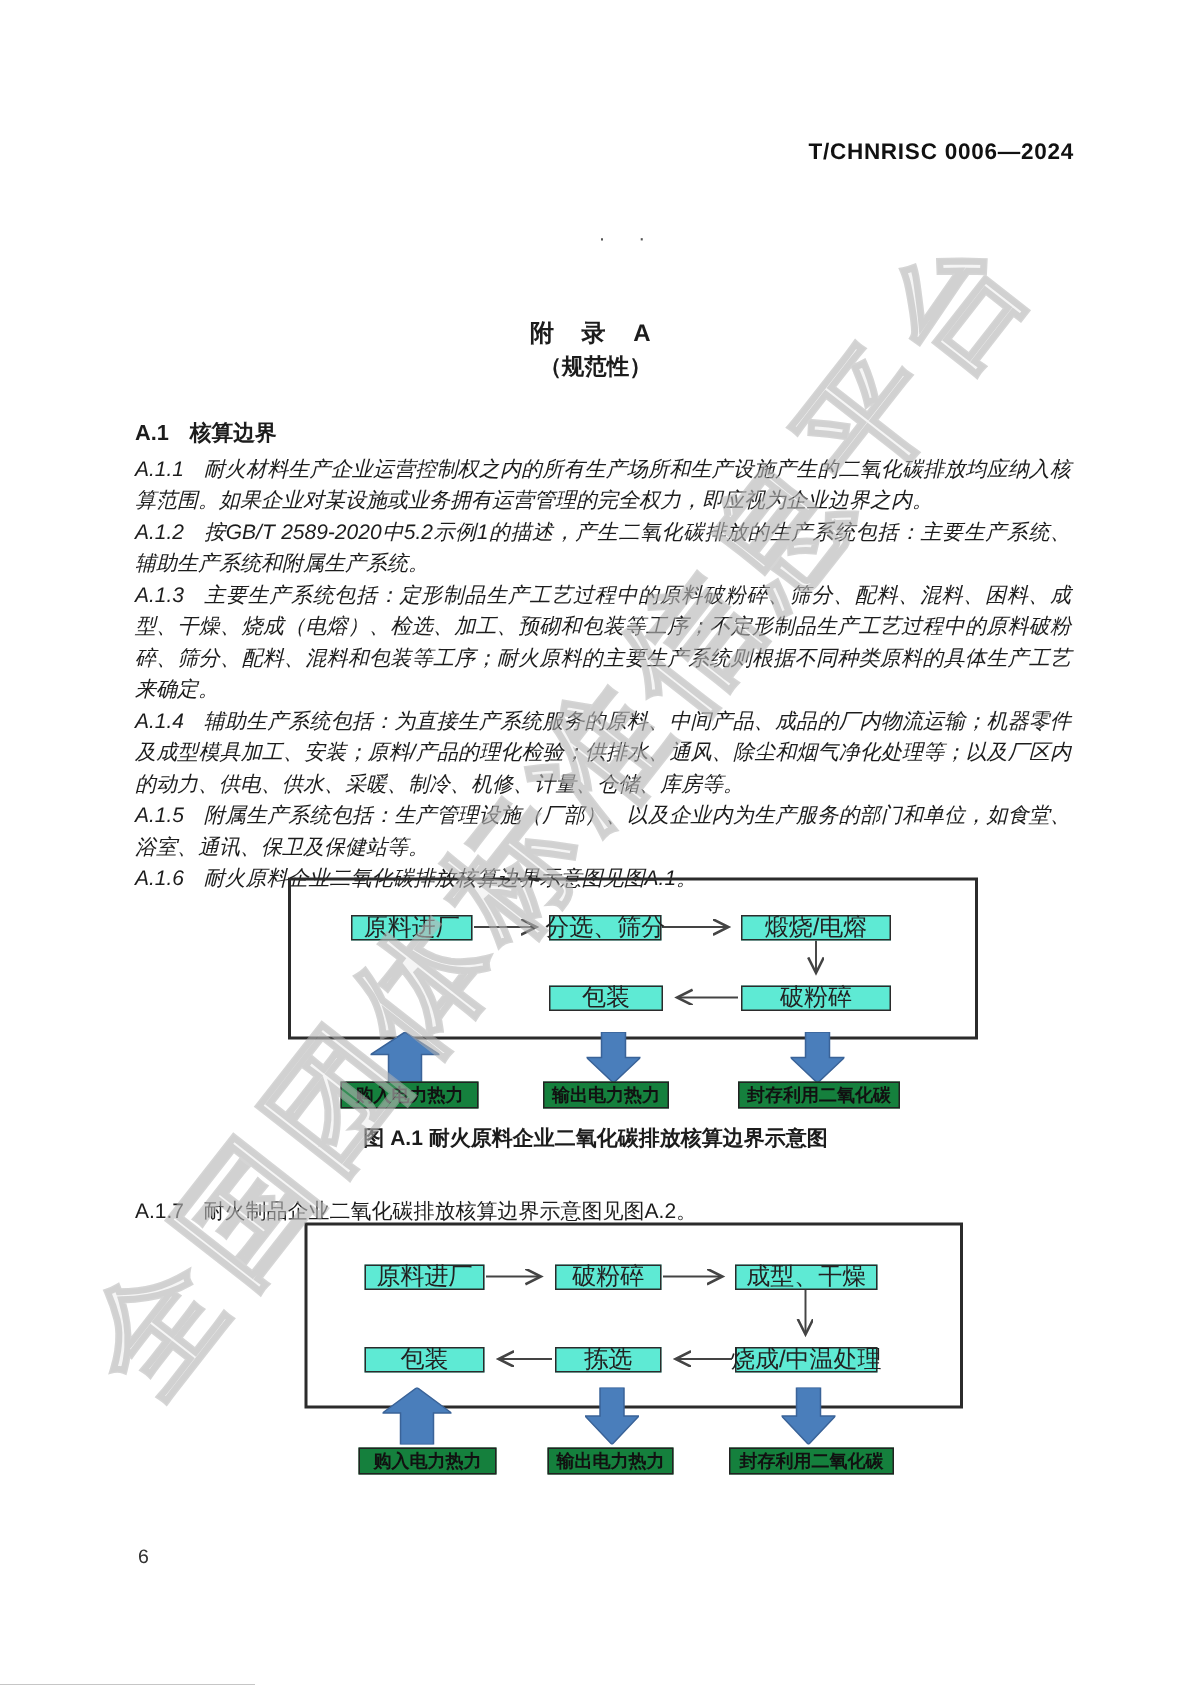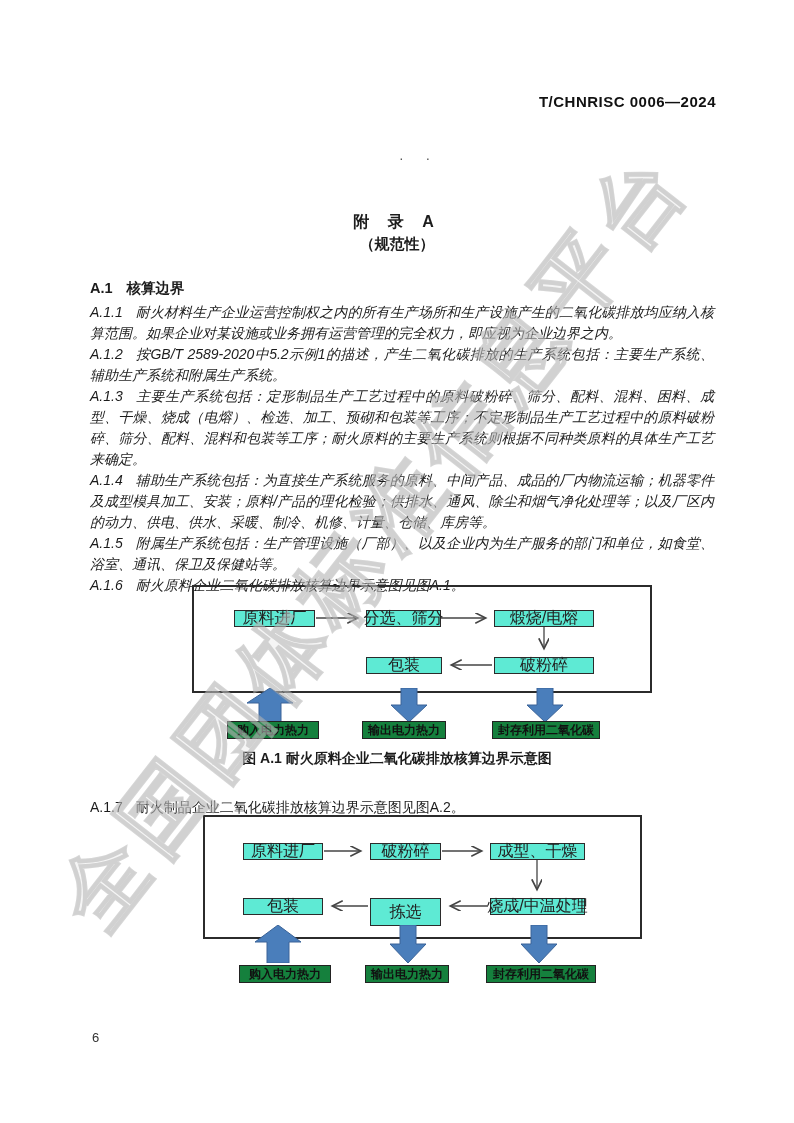--- a/index.html
+++ b/index.html
@@ -121,21 +121,21 @@
       <line x1="119" y1="34" x2="155" y2="34" stroke="#444" stroke-width="1.3" marker-end="url(#ah2)"></line>
       <line x1="237" y1="34" x2="276" y2="34" stroke="#444" stroke-width="1.3" marker-end="url(#ah2)"></line>
       <line x1="332" y1="43" x2="332" y2="72" stroke="#444" stroke-width="1.3" marker-end="url(#ah2)"></line>
       <line x1="283" y1="89" x2="246" y2="89" stroke="#444" stroke-width="1.3" marker-end="url(#ah2)"></line>
       <line x1="163" y1="89" x2="128" y2="89" stroke="#444" stroke-width="1.3" marker-end="url(#ah2)"></line>
     </svg>
     <div class="fbox" style="left:38px;top:26px;width:80px;height:17px;">原料进厂</div>
     <div class="fbox" style="left:165px;top:26px;width:71px;height:17px;">破粉碎</div>
     <div class="fbox" style="left:285px;top:26px;width:95px;height:17px;">成型、干燥</div>
     <div class="fbox" style="left:38px;top:81px;width:80px;height:17px;">包装</div>
-    <div class="fbox" style="left:165px;top:81px;width:71px;height:28px;">拣选</div>
+    <div class="fbox" style="left:165px;top:81px;width:71px;height:17px;">拣选</div>
     <div class="fbox" style="left:285px;top:81px;width:95px;height:17px;">烧成/中温处理</div>
   </div>
 
   <svg class="abs barrow" style="left:255px;top:925px;" width="46" height="38" viewBox="0 0 46 38">
     <polygon points="23,0 46,17 34,17 34,38 12,38 12,17 0,17" fill="#4a7ebb" stroke="#3a6398" stroke-width="1"></polygon>
   </svg>
   <svg class="abs barrow" style="left:390px;top:925px;" width="36" height="38" viewBox="0 0 36 38">
     <polygon points="10,0 26,0 26,19 36,19 18,38 0,19 10,19" fill="#4a7ebb" stroke="#3a6398" stroke-width="1"></polygon>
   </svg>
   <svg class="abs barrow" style="left:521px;top:925px;" width="36" height="38" viewBox="0 0 36 38">

